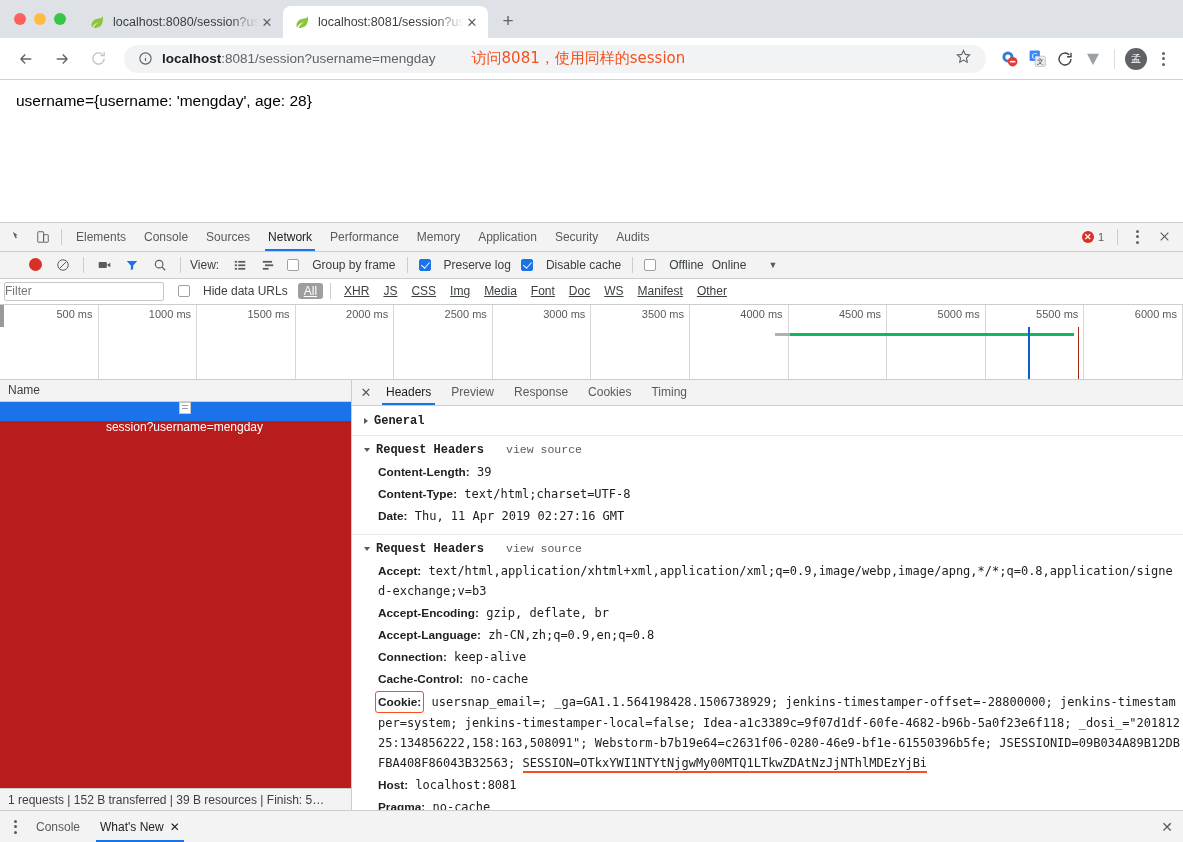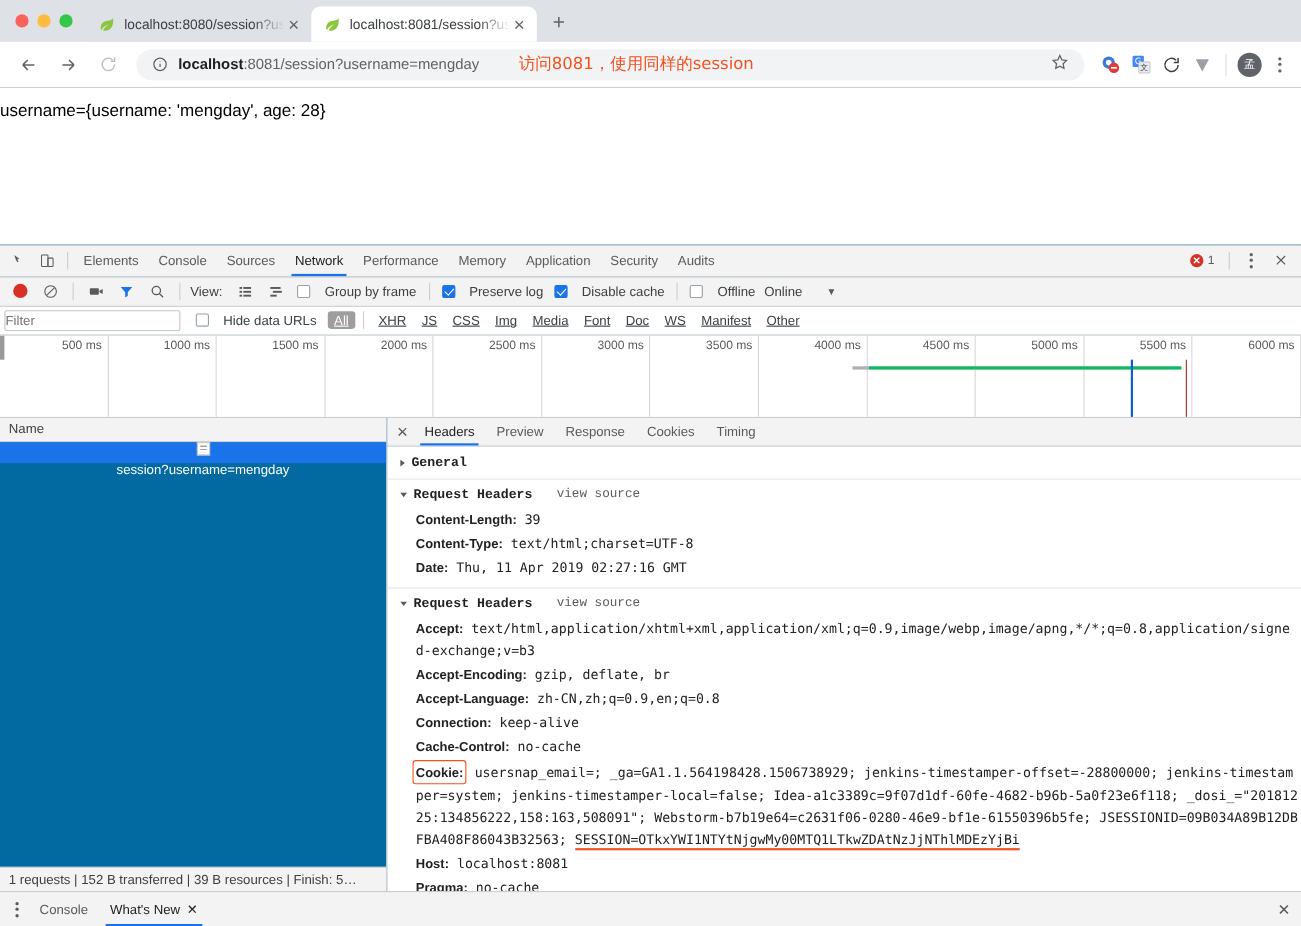--- a/index.html
+++ b/index.html
@@ -109,33 +109,33 @@
     font-size: 10px; display:flex; align-items:center; justify-content:center;
     font-family: "DejaVu Sans", sans-serif;
   }
   .kebab { width: 24px; height: 24px; display:flex; flex-direction:column; align-items:center; justify-content:center; gap:2.5px; }
   .kebab i { width: 3px; height: 3px; border-radius: 50%; background: #5f6368; display:block; }
 
   
   .page {
     height: 143px;
     background: #fff;
-    padding: 12px 0;
+    padding: 12px 16px;
     font-size: 15.5px;
     color: #000;
     font-family: "Liberation Sans", sans-serif;
     overflow: hidden;
   }
 
   
   .devtools {
     flex: 1 1 auto;
     display: flex;
     flex-direction: column;
-    background: #0369a1;
+    background: #b91c1c;
     border-top: 1px solid #cdcdcd;
     min-height: 0;
   }
   .dt-tabbar {
     height: 29px;
     background: #f3f3f3;
     border-bottom: 1px solid #cdcdcd;
     display: flex;
     align-items: center;
     padding-left: 4px;
@@ -155,21 +155,21 @@
   }
   .dt-right { margin-left: auto; display:flex; align-items:center; padding-right: 6px; gap: 2px;}
   .err-badge { display:flex; align-items:center; gap:4px; font-size:11px; color:#5a5a5a; margin-right:6px;}
   .err-circle {
     width: 12px; height:12px; border-radius:50%; background:#d93025; color:#fff;
     font-size:9px; display:flex; align-items:center; justify-content:center; font-weight:bold;
   }
 
   .dt-toolbar2 {
     height: 27px; background: #f3f3f3; border-bottom: 1px solid #cdcdcd;
-    display:flex; align-items:center; padding-left: 5px;
+    display:flex; align-items:center; padding-left: 22px;
     font-size: 12px; color: #3c4043; gap: 2px; flex: 0 0 27px;
   }
   .rec-dot { width: 13px; height: 13px; border-radius: 50%; background: #d93025; }
   .cb { width: 12px; height: 12px; border: 1px solid #9aa0a6; border-radius: 2px; background:#fff; display:inline-block; vertical-align:middle;}
   .cb.on { background: #1a73e8; border-color: #1a73e8; position: relative; }
   .cb.on::after {
     content: ""; position: absolute; left: 3.5px; top: 0.5px; width: 3.5px; height: 7px;
     border: solid #fff; border-width: 0 1.7px 1.7px 0; transform: rotate(42deg);
   }
   .cblabel { display:flex; align-items:center; gap:13px; margin: 0 4px; font-size:12px; }

